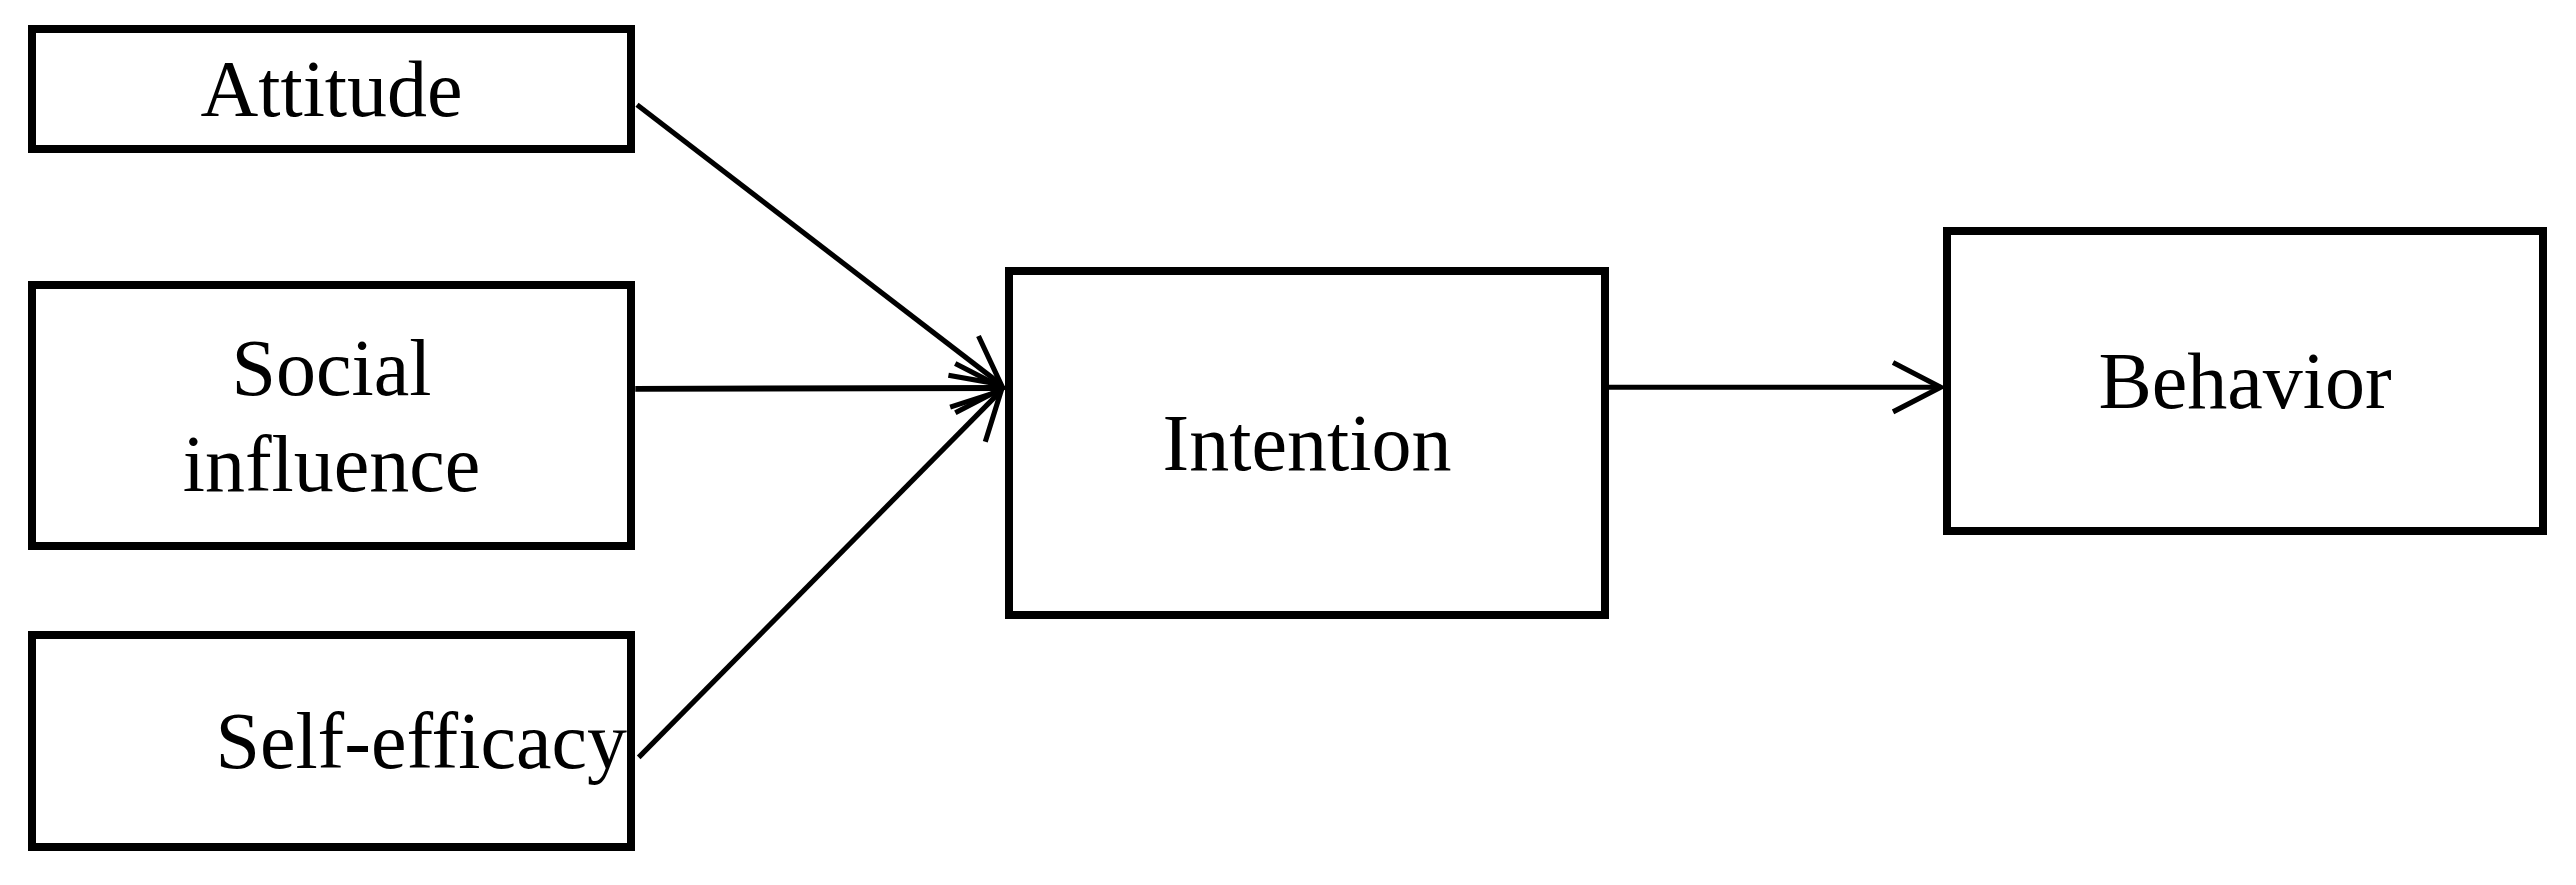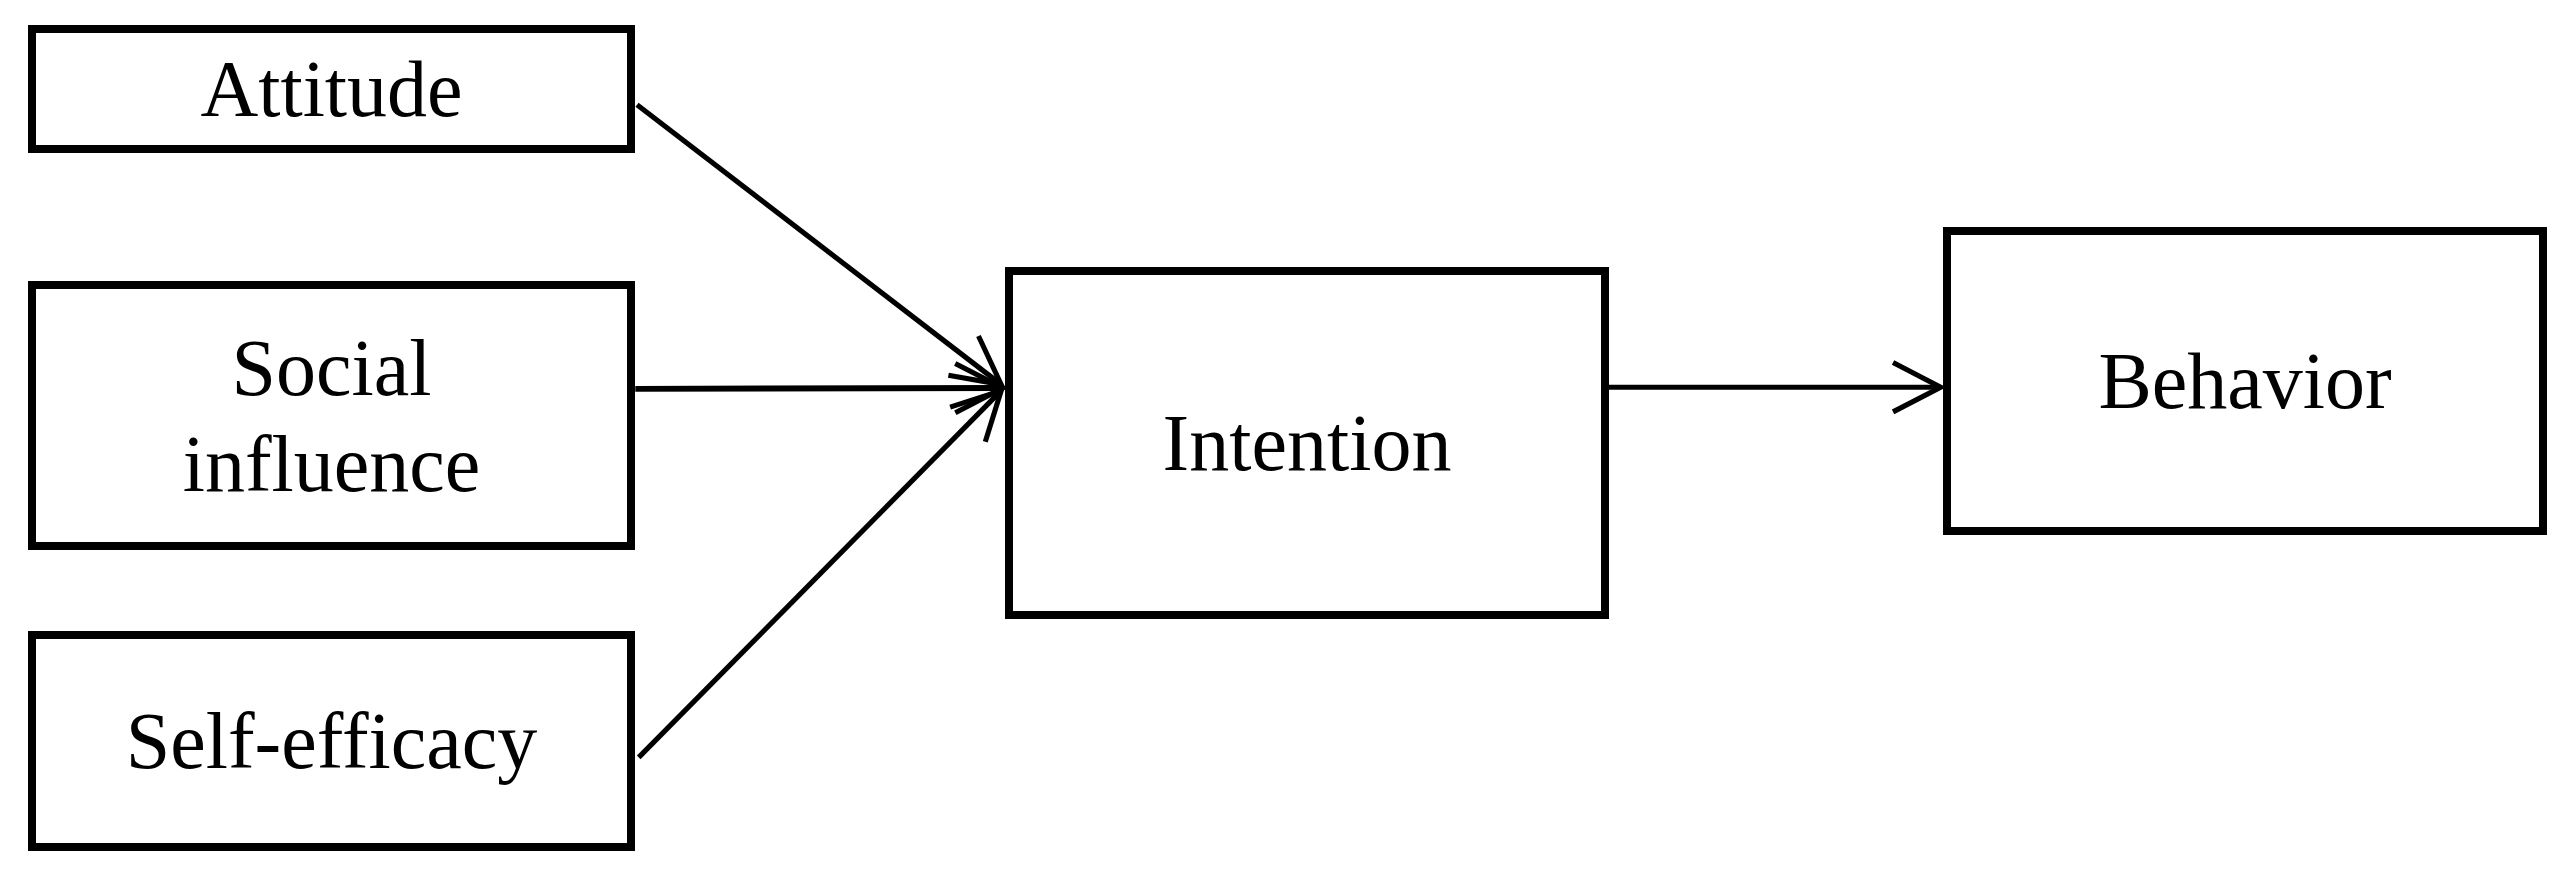--- a/index.html
+++ b/index.html
@@ -28,21 +28,21 @@
     font-size: 80px;
     line-height: 1.2;
   }
   .node .label {
     display: block;
     max-width: 562px;
   }
   #node-attitude   { left: 28px;   top: 25px;  width: 607px; height: 128px; }
   #node-social     { left: 28px;   top: 281px; width: 607px; height: 269px; }
   #node-social .label { max-width: 366px; }
-  #node-self       { left: 28px;   top: 631px; width: 607px; height: 220px; }
+  #node-self       { left: 28px;   top: 631px; width: 607px; height: 220px; justify-content: flex-end; }
   #node-intention  { left: 1005px; top: 227px; width: 604px; height: 352px; margin-top: 40px; }
   #node-behavior   { left: 1943px; top: 227px; width: 604px; height: 308px; }
   .edges {
     position: absolute;
     left: 0;
     top: 0;
     width: 2576px;
     height: 885px;
     pointer-events: none;
   }

